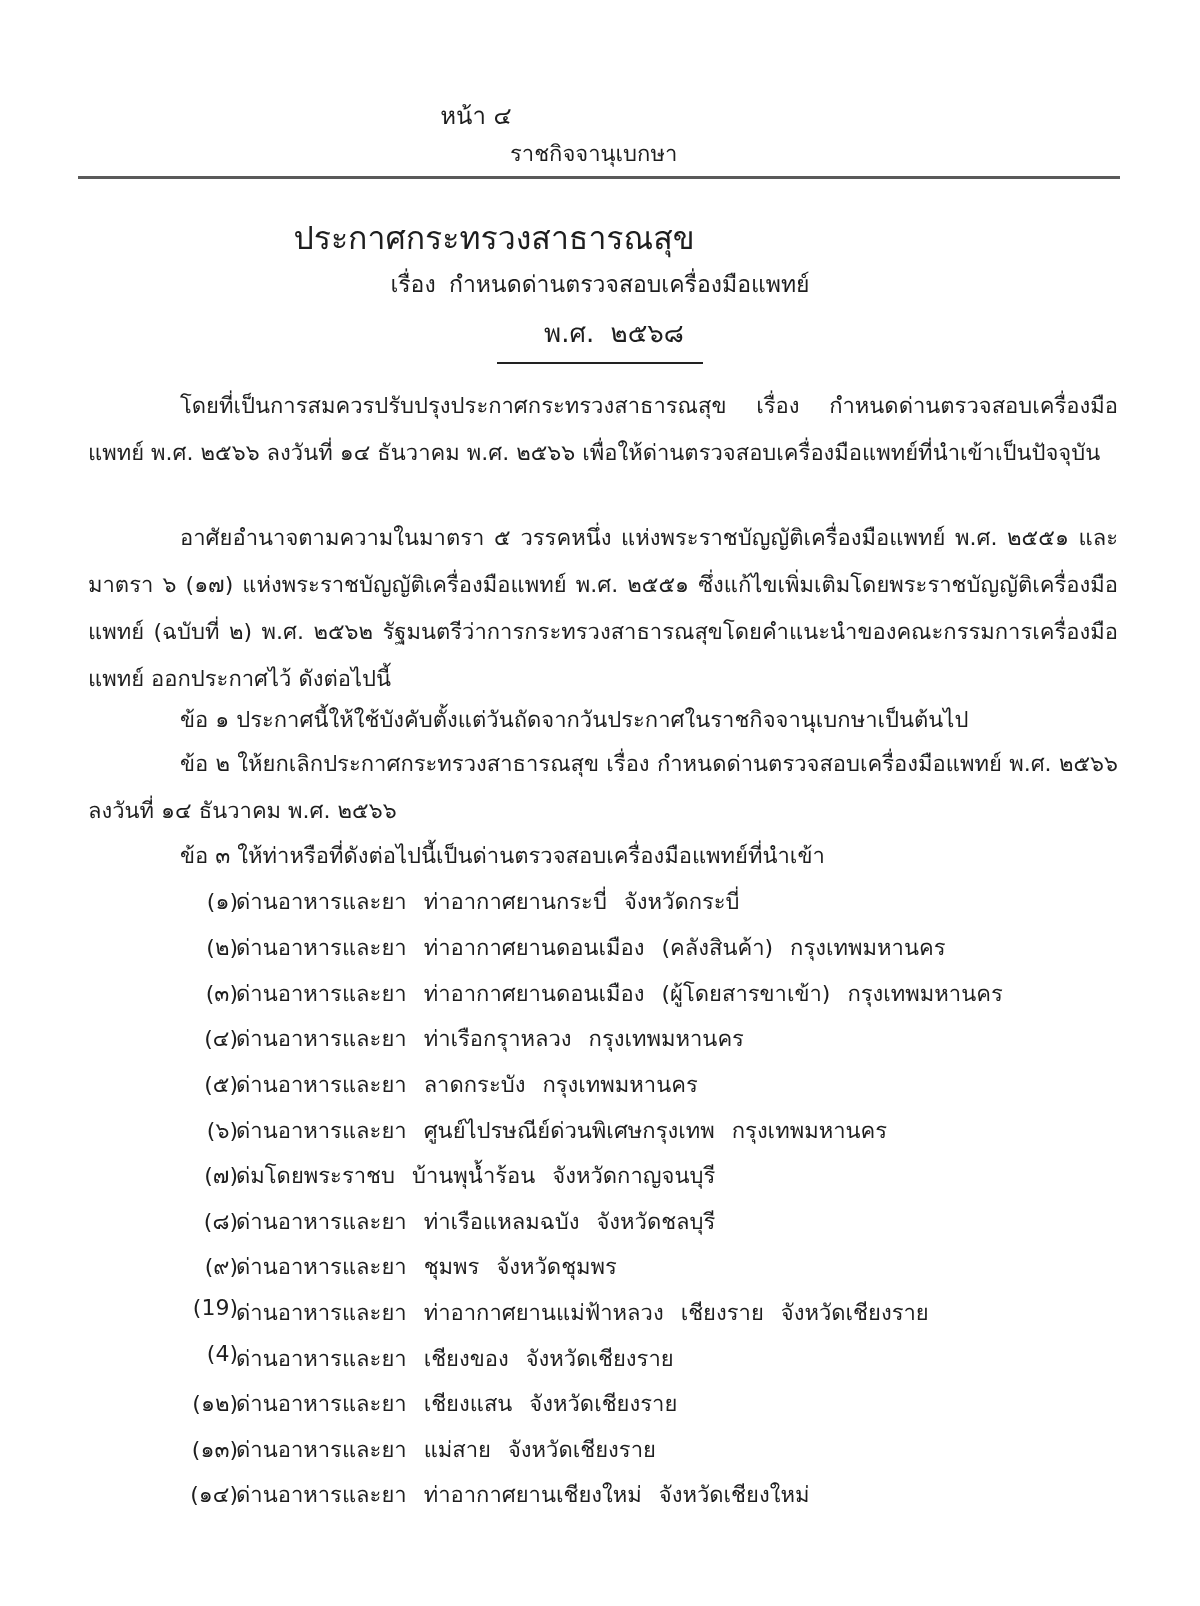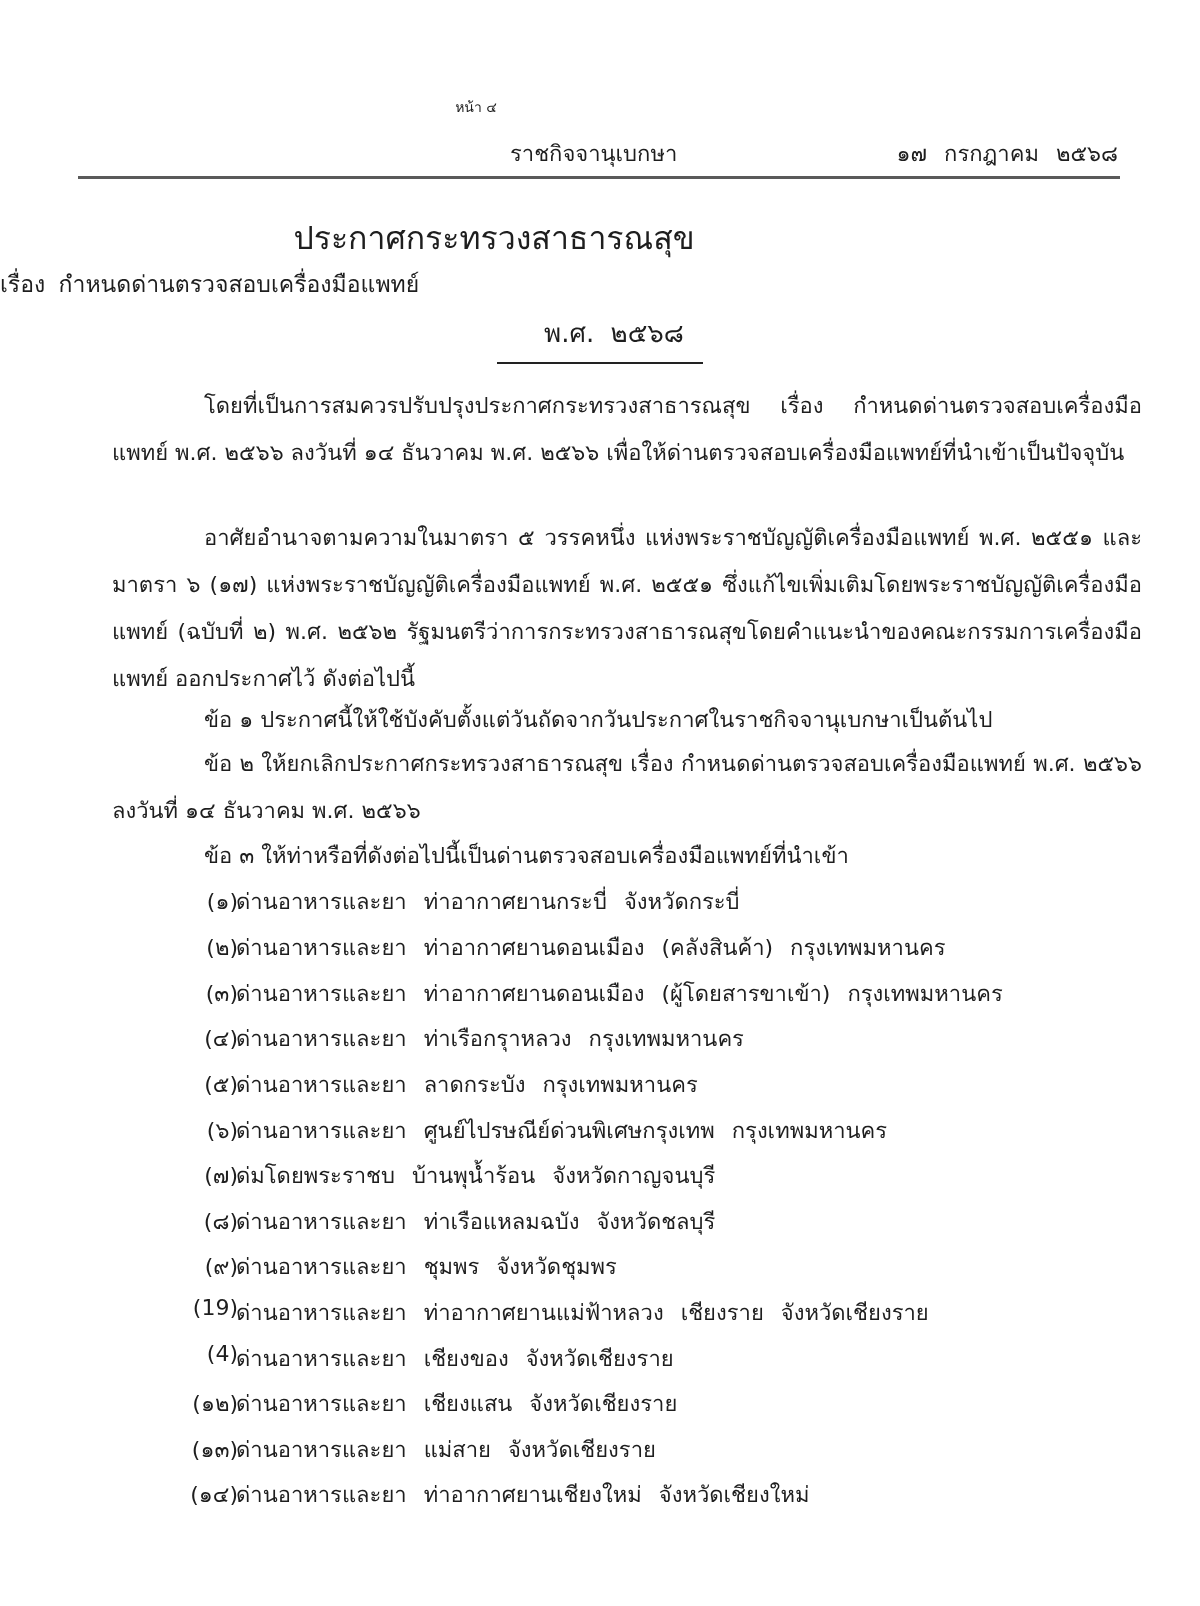--- a/index.html
+++ b/index.html
@@ -3,67 +3,66 @@
 <meta charset="utf-8">
 <style>
   html, body { margin: 0; padding: 0; background: #ffffff; }
   body {
     width: 1200px; height: 1606px; position: relative; overflow: hidden;
     font-family: "DejaVu Sans", "Liberation Sans", sans-serif;
     color: #1e1e1e;
   }
   .page-num {
     position: absolute; top: 96px; left: 0; width: 952px; text-align: center;
-    font-size: 14px;
+    font-size: 24px;
   }
   .header-line {
     position: absolute; top: 136px; left: 84px; width: 1034px; height: 34px;
     font-size: 22px;
   }
   .header-line .left { position: absolute; left: 0; top: 0; white-space: nowrap; word-spacing: 16px; }
   .header-line .mid { position: absolute; left: 426px; top: 0; white-space: nowrap; }
   .header-line .right { position: absolute; right: 0; top: 0; white-space: nowrap; word-spacing: 10px; }
   .rule {
     position: absolute; top: 176px; left: 78px; width: 1042px; height: 3px;
     background: #5a5a5a;
   }
   .title {
     position: absolute; top: 212px; left: 0; width: 988px; text-align: center;
     font-size: 32px;
   }
   .subject {
-    position: absolute; top: 266px; left: 0; width: 1200px; 
+    position: absolute; top: 266px; left: 0; width: 1200px; text-align: center;
     font-size: 23px; word-spacing: 6px;
   }
   .year {
     position: absolute; top: 312px; left: 4px; width: 1200px; text-align: center;
     font-size: 26px; word-spacing: 8px; margin-left: 10px;
   }
   .title-rule {
     position: absolute; top: 362px; left: 497px; width: 206px; height: 2px; background: #222;
   }
   .para {
     position: absolute; left: 88px; width: 1030px; font-size: 22px;
     line-height: 47px; text-align: justify; text-align-last: left;
   }
-  .indent { text-indent: 92px; margin-left: 24px; }
+  .indent { text-indent: 92px; }
   .item {
     position: absolute; left: 0; width: 1200px; font-size: 22px; white-space: nowrap;
   }
   .item .num { position: absolute; right: 962px; text-align: right; }
   .item .txt { position: absolute; left: 236px; word-spacing: 10px; }
 </style>
 </head>
 <body>
 
 <div class="page-num">หน้า ๔</div>
 
 <div class="header-line">
   <span class="mid">ราชกิจจานุเบกษา</span>
-  <span class="right">๑๗ กรกฎาคม ๒๕๖๘</span>
 </div>
 <div class="rule"></div>
 
 <div class="title">ประกาศกระทรวงสาธารณสุข</div>
 <div class="subject">เรื่อง กำหนดด่านตรวจสอบเครื่องมือแพทย์</div>
 <div class="year">พ.ศ. ๒๕๖๘</div>
 <div class="title-rule"></div>
 
 <div class="para indent" style="top:382px;">โดยที่เป็นการสมควรปรับปรุงประกาศกระทรวงสาธารณสุข เรื่อง กำหนดด่านตรวจสอบเครื่องมือแพทย์ พ.ศ. ๒๕๖๖ ลงวันที่ ๑๔ ธันวาคม พ.ศ. ๒๕๖๖ เพื่อให้ด่านตรวจสอบเครื่องมือแพทย์ที่นำเข้าเป็นปัจจุบัน</div>
 <div class="para indent" style="top:514px;">อาศัยอำนาจตามความในมาตรา ๕ วรรคหนึ่ง แห่งพระราชบัญญัติเครื่องมือแพทย์ พ.ศ. ๒๕๕๑ และมาตรา ๖ (๑๗) แห่งพระราชบัญญัติเครื่องมือแพทย์ พ.ศ. ๒๕๕๑ ซึ่งแก้ไขเพิ่มเติมโดยพระราชบัญญัติเครื่องมือแพทย์ (ฉบับที่ ๒) พ.ศ. ๒๕๖๒ รัฐมนตรีว่าการกระทรวงสาธารณสุขโดยคำแนะนำของคณะกรรมการเครื่องมือแพทย์ ออกประกาศไว้ ดังต่อไปนี้</div>

